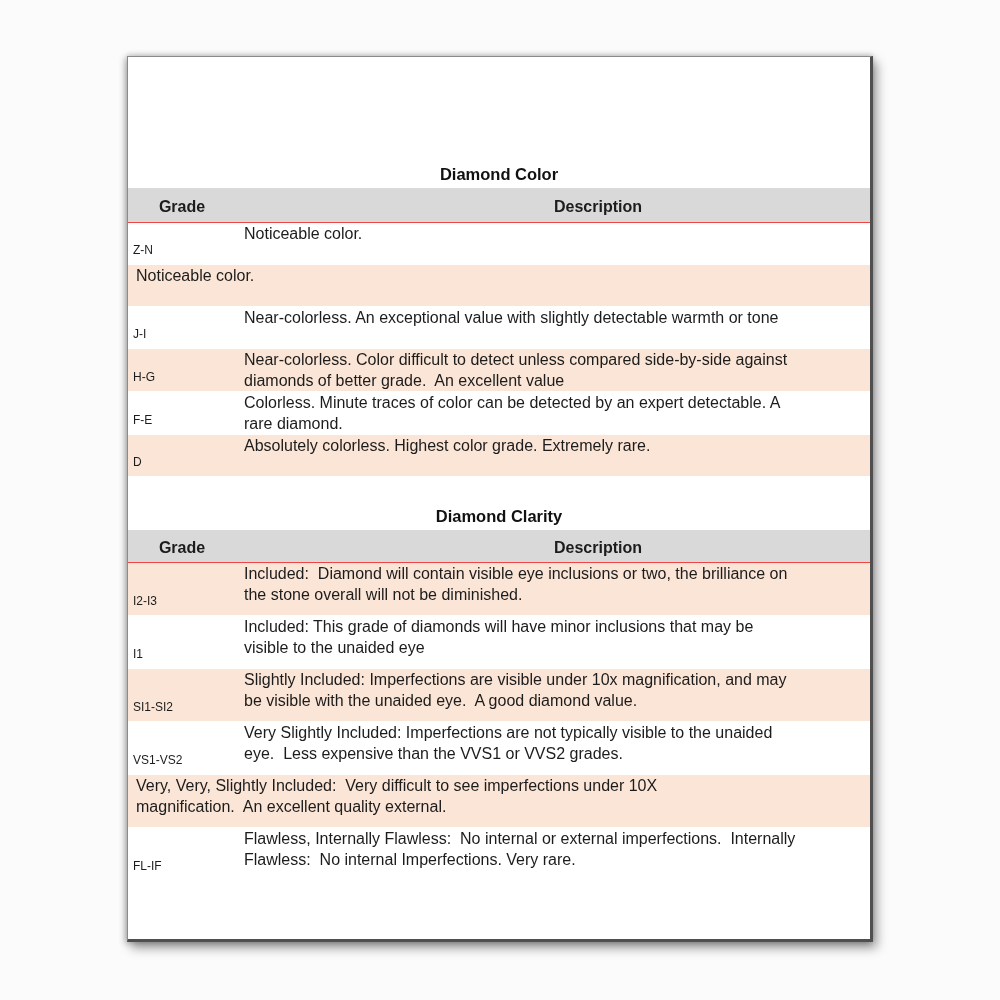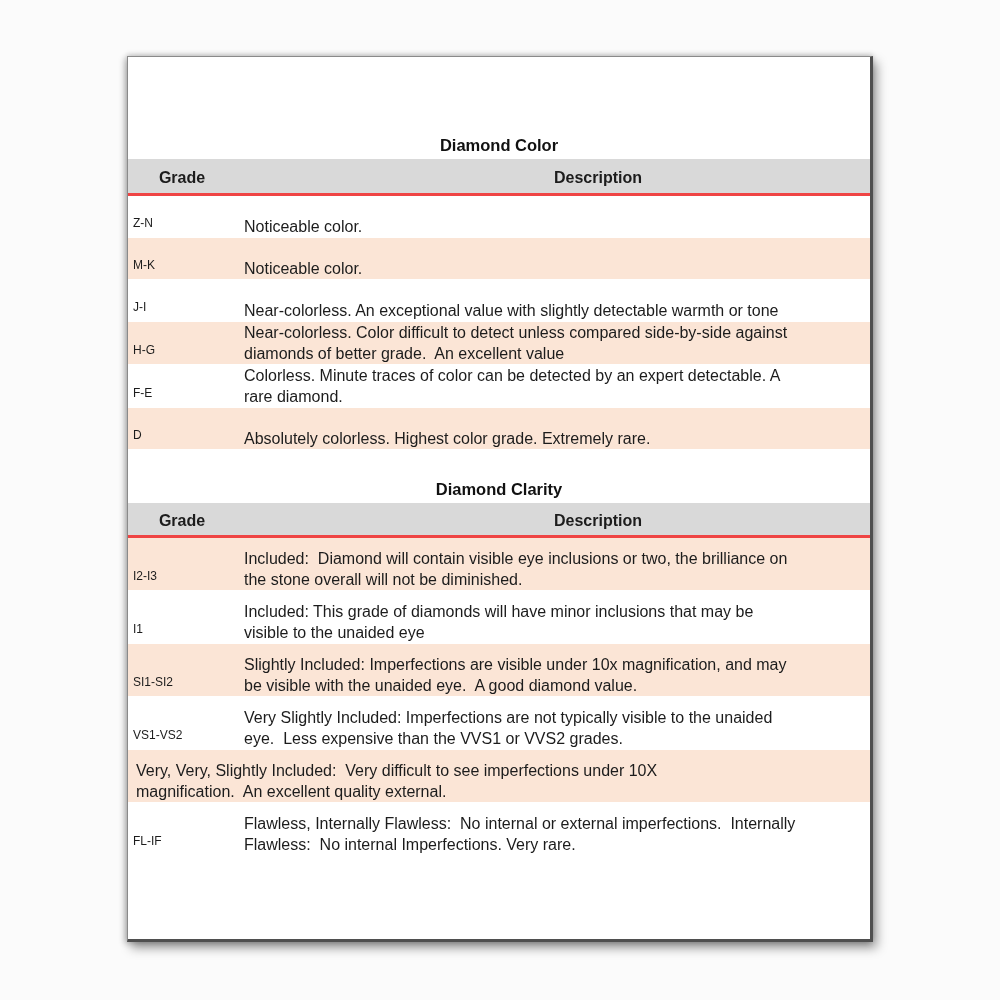--- a/index.html
+++ b/index.html
@@ -32,27 +32,27 @@
                 -3px 2px 6px rgba(0,0,0,0.18),
                 0 -2px 5px rgba(0,0,0,0.15);
   }
   .table-title {
     text-align: center;
     font-weight: bold;
     font-size: 16.5px;
     line-height: 21px;
     color: #111111;
   }
-  .title-1 { margin-top: 78px; }
+  .title-1 { margin-top: 107px; }
   .title-2 { margin-top: 29px; }
   .thead {
     display: flex;
     align-items: center;
     background: #d9d9d9;
-    border-bottom: 3px solid #ef4444;
+    border-bottom: 1px solid #ef4444;
     margin-top: 3px;
   }
   .thead-1 { height: 34px; }
   .thead-2 { height: 32px; }
   .th-grade {
     width: 108px;
     box-sizing: border-box;
     text-align: center;
     font-weight: bold;
     font-size: 16px;
@@ -78,21 +78,21 @@
     width: 108px;
     box-sizing: border-box;
     display: flex;
     align-items: flex-end;
     padding: 0 0 7px 5px;
     font-size: 12px;
   }
   .cell-desc {
     flex: 1;
     display: flex;
-    align-items: flex-end;
+    align-items: flex-start;
     padding: 0 14px 0 8px;
     font-size: 16px;
     line-height: 21px;
   }
   .desc-text { white-space: pre-wrap; }
 </style>
 </head>
 <body style="background: rgb(251, 251, 251);">
 
 <div class="canvas">
@@ -106,21 +106,20 @@
         <div class="th-desc">Description</div>
       </div>
       <div class="tbody">
           <div class="row">
             <div class="cell-grade">Z-N</div>
             <div class="cell-desc">
               <span class="desc-text">Noticeable color.</span>
             </div>
           </div>
           <div class="row shaded">
-            <div class="cell-grade">M-K</div>
             <div class="cell-desc">
               <span class="desc-text">Noticeable color.</span>
             </div>
           </div>
           <div class="row">
             <div class="cell-grade">J-I</div>
             <div class="cell-desc">
               <span class="desc-text">Near-colorless. An exceptional value with slightly detectable warmth or tone</span>
             </div>
           </div>

